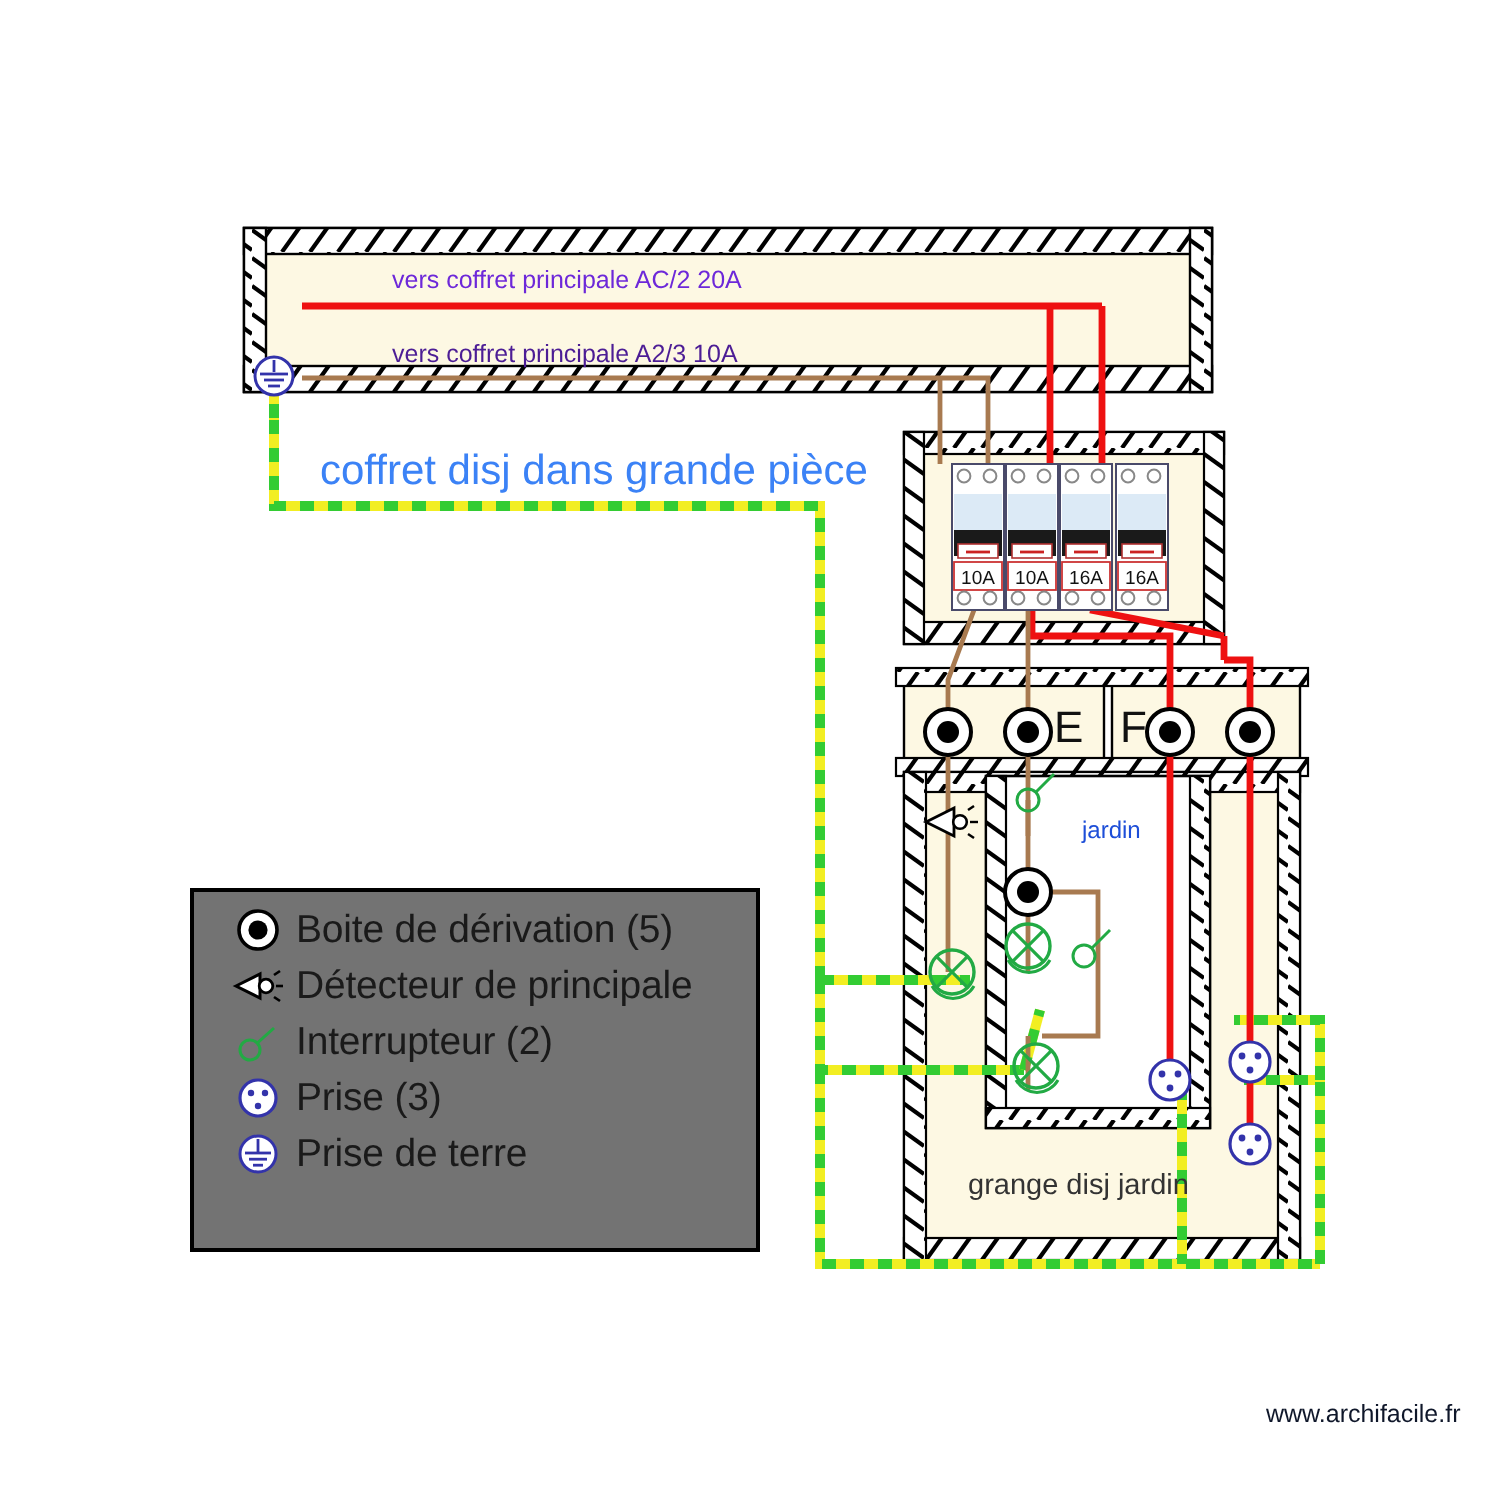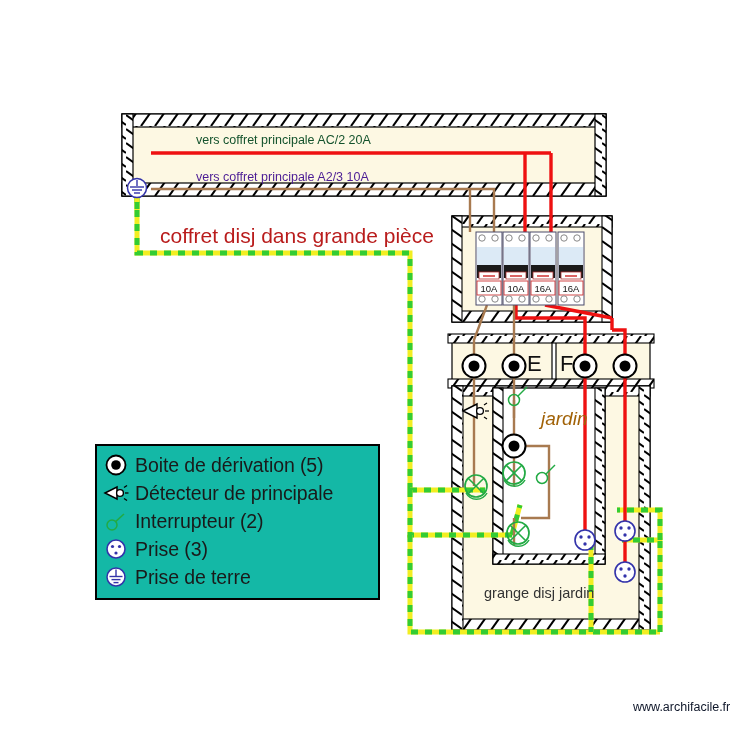--- a/index.html
+++ b/index.html
@@ -11,25 +11,25 @@
     position:relative;
     overflow:hidden;
   }
   #canvas{position:absolute;inset:0;width:750px;height:750px;}
   .svgroot{position:absolute;top:0;left:0;}
 
   
   #legend{
     position:absolute;
     left:95px;top:444px;
-    width:285px;height:156px;
-    background:#14b8a6;
+    width:285px;height:182px;
+    background:#737373;
     border:2px solid #000000;
     box-sizing:border-box;
-    padding:5px 0 0 4px;
+    padding:5px 0 0 17px;
   }
   .leg-row{
     display:flex;align-items:center;
     height:28px;
   }
   .leg-sym{
     width:30px;height:26px;
     flex:0 0 30px;
     display:flex;align-items:center;justify-content:center;
   }
@@ -40,24 +40,24 @@
     white-space:nowrap;
     padding-left:4px;
   }
 
   
   .maplabel{
     position:absolute;
     color:#333333;
     white-space:nowrap;
   }
-  #lbl-coffret{left:160px;top:224px;font-size:21px;color:#b91c1c;}
-  #lbl-ac{left:196px;top:133px;font-size:12.5px;color:#14532d;}
+  #lbl-coffret{left:160px;top:224px;font-size:21px;color:#3b82f6;}
+  #lbl-ac{left:196px;top:133px;font-size:12.5px;color:#6d28d9;}
   #lbl-a23{left:196px;top:170px;font-size:12.5px;color:#4c1d95;}
-  #lbl-jardin{left:541px;top:408px;font-size:19px;color:#a16207;font-style:italic;}
+  #lbl-jardin{left:541px;top:408px;font-size:12px;color:#1d4ed8;}
   #lbl-grange{left:484px;top:585px;font-size:14.5px;color:#333;}
   #lbl-E{left:527px;top:351px;font-size:22px;color:#111;}
   #lbl-F{left:560px;top:351px;font-size:22px;color:#111;}
   #footer{
     position:absolute;left:633px;top:700px;
     font-size:12.5px;color:#0f172a;
   }
 </style>
 </head>
 <body>

